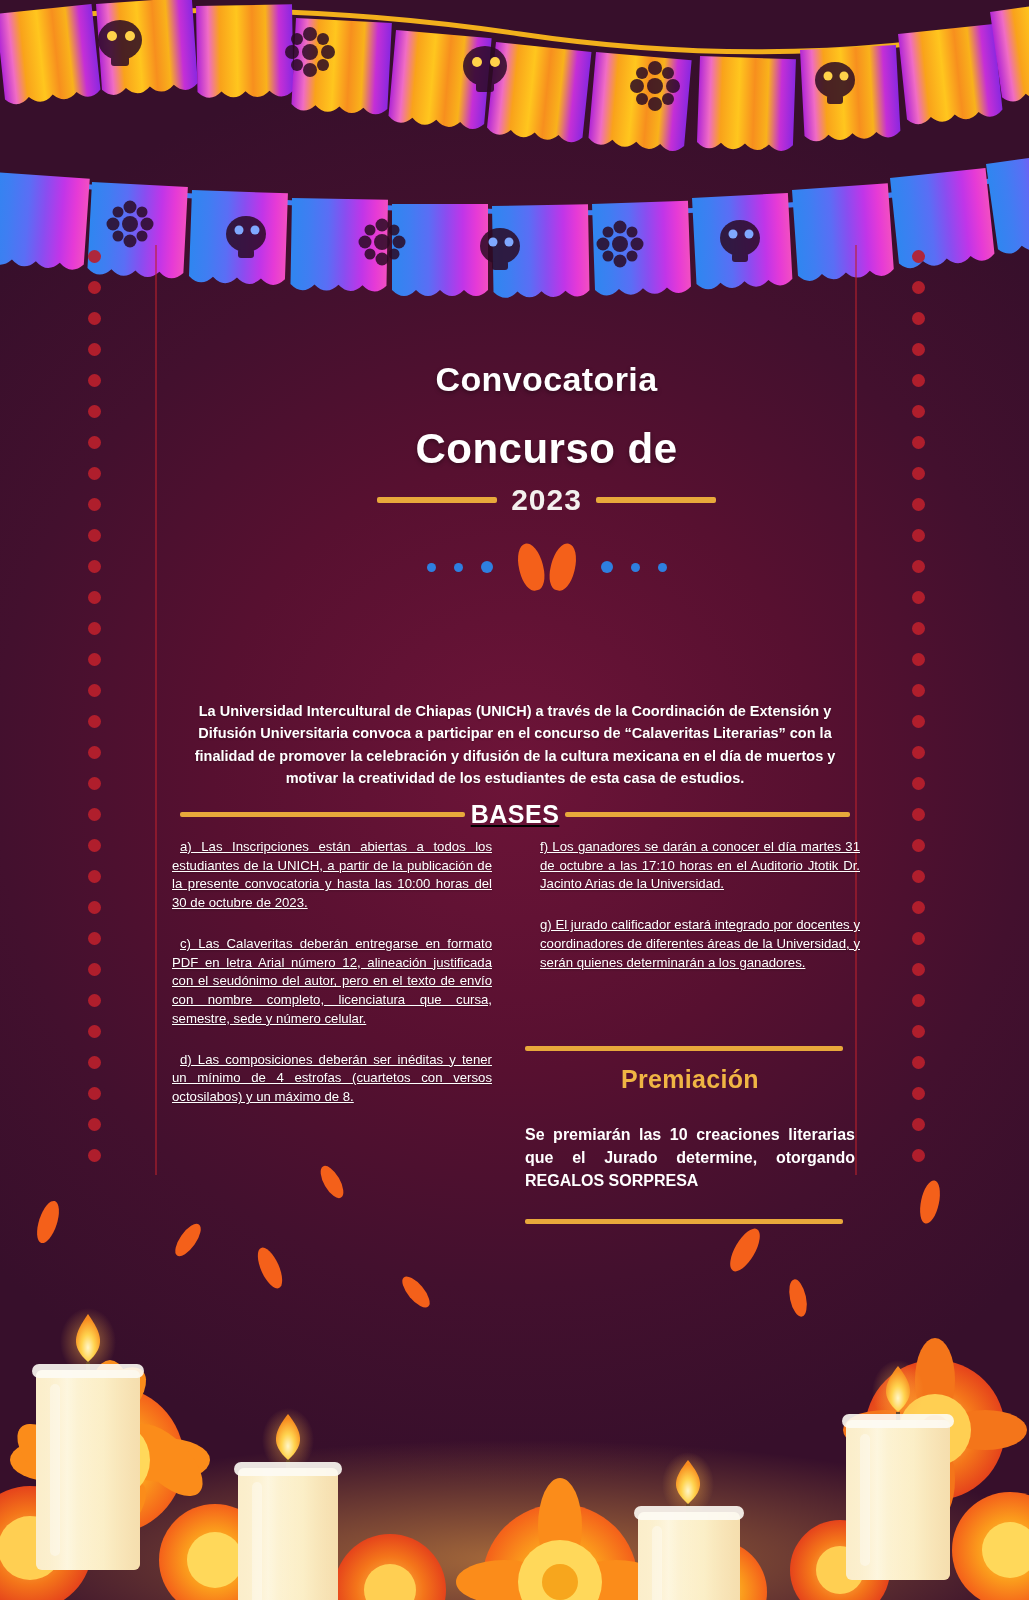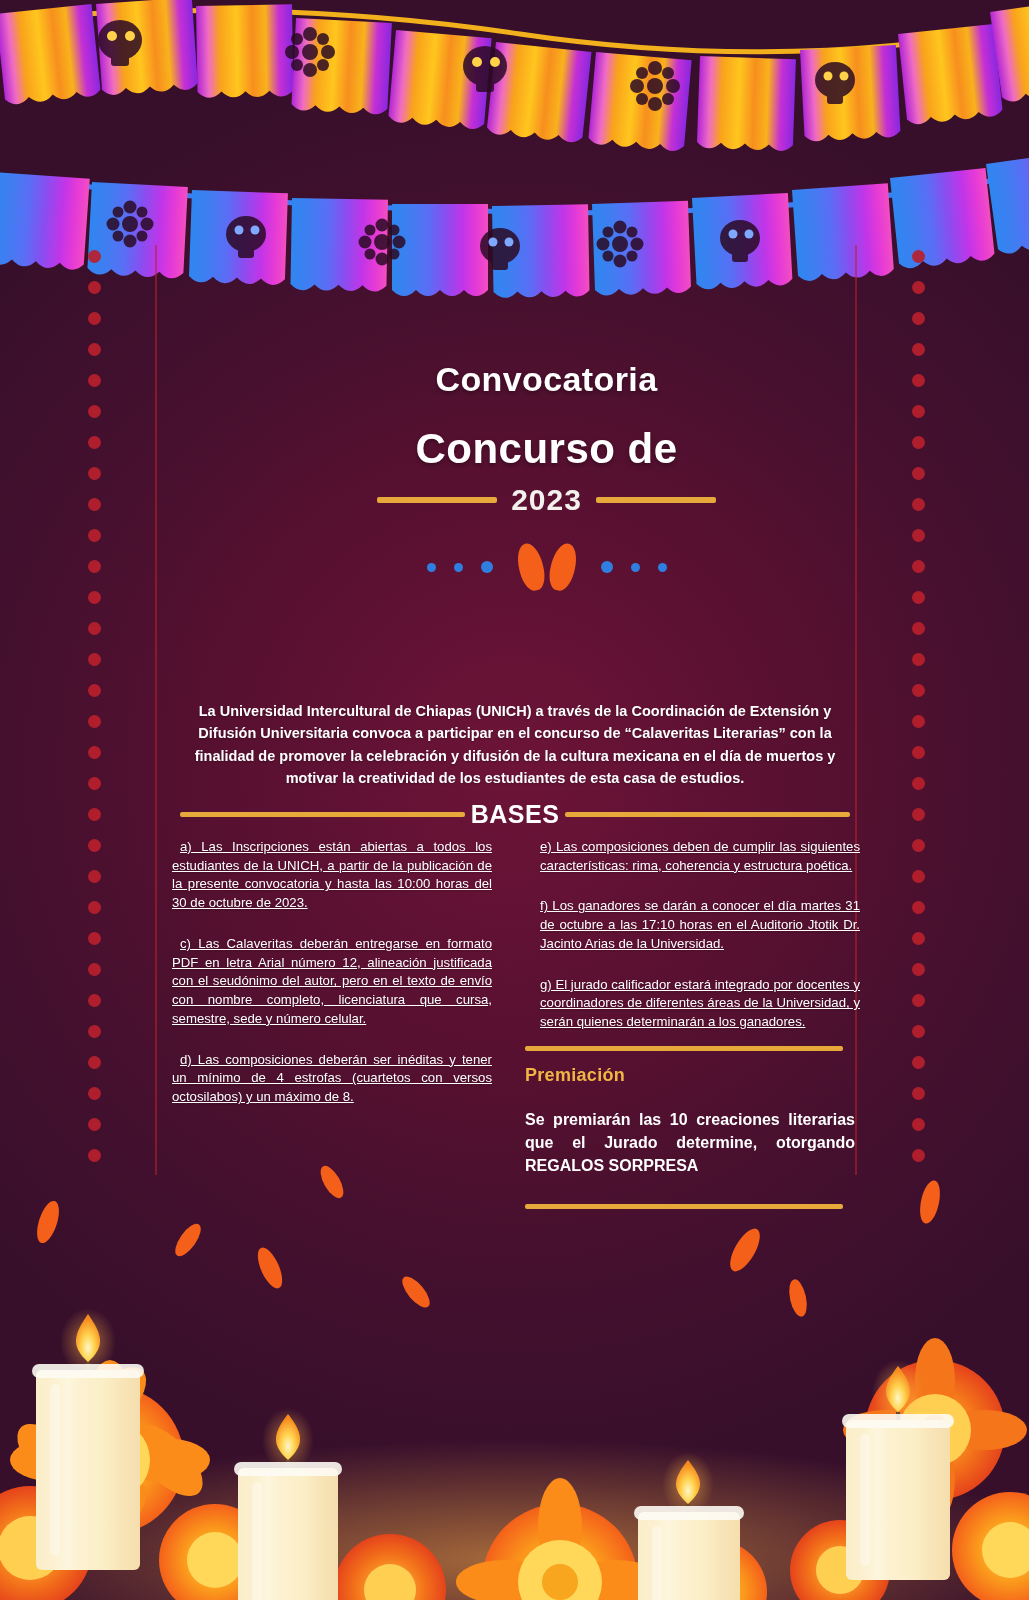--- a/index.html
+++ b/index.html
@@ -139,20 +139,21 @@
 
   
   .bases-head {
     position: absolute;
     top: 800px;
     left: 180px;
     width: 670px;
     display: flex;
     align-items: center;
     gap: 6px;
+    text-decoration: underline;
   }
   .bases-head .rule { flex: 1; height: 5px; background: #e8a93b; border-radius: 2px; }
   .bases-head .txt {
     color: #ffffff; font-size: 25px; font-weight: bold; letter-spacing: .5px;
   }
 
   
   .cols {
     position: absolute;
     top: 838px;
@@ -177,25 +178,25 @@
     position: absolute;
     top: 1046px;
     left: 525px;
     width: 330px;
     color: #fff;
   }
   .premio .rule-top {
     width: 318px; height: 5px; background: #e8a93b; border-radius: 2px; margin-bottom: 14px;
   }
   .premio h3 {
-    text-align: left;
+    text-align: center;
     color: #f0b544;
-    font-size: 18px;
+    font-size: 25px;
     font-weight: bold;
-    margin-bottom: 22px;
+    margin-bottom: 29px;
     letter-spacing: .3px;
   }
   .premio p {
     font-size: 16px;
     line-height: 1.45;
     font-weight: bold;
     text-align: justify;
   }
   .premio .rule-bot {
     width: 318px; height: 5px; background: #e8a93b; border-radius: 2px; margin-top: 26px;
@@ -519,21 +520,20 @@
     <span class="rule"></span>
   </div>
 
   <div class="cols">
     <div class="col col-left">
       <p class="rule-item">a) Las Inscripciones están abiertas a todos los estudiantes de la UNICH, a partir de la publicación de la presente convocatoria y hasta las 10:00 horas del 30 de octubre de 2023.</p>
       <p class="rule-item">c) Las Calaveritas deberán entregarse en formato PDF en letra Arial número 12, alineación justificada con el seudónimo del autor, pero en el texto de envío con nombre completo, licenciatura que cursa, semestre, sede y número celular.</p>
       <p class="rule-item">d) Las composiciones deberán ser inéditas y tener un mínimo de 4 estrofas (cuartetos con versos octosilabos) y un máximo de 8.</p>
     </div>
     <div class="col col-right">
-      <p class="rule-item">e) Las composiciones deben de cumplir las siguientes características: rima, coherencia y estructura poética.</p>
       <p class="rule-item">f) Los ganadores se darán a conocer el día martes 31 de octubre a las 17:10 horas en el Auditorio Jtotik Dr. Jacinto Arias de la Universidad.</p>
       <p class="rule-item">g) El jurado calificador estará integrado por docentes y coordinadores de diferentes áreas de la Universidad, y serán quienes determinarán a los ganadores.</p>
     </div>
   </div>
 
   <div class="premio">
     <div class="rule-top"></div>
     <h3>Premiación</h3>
     <p>Se premiarán las 10 creaciones literarias que el Jurado determine, otorgando REGALOS SORPRESA</p>
     <div class="rule-bot"></div>

